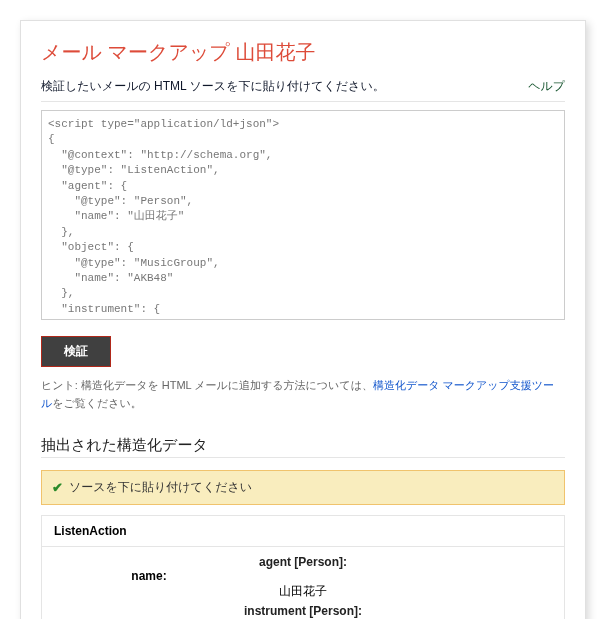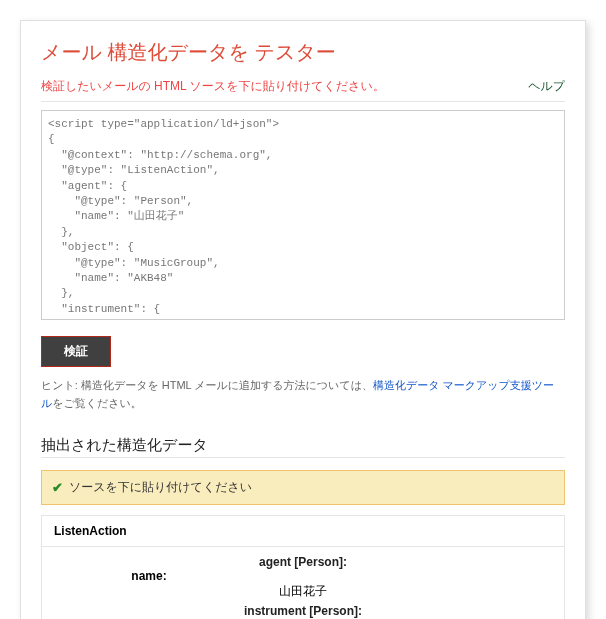--- a/index.html
+++ b/index.html
@@ -24,21 +24,21 @@
     .subhead-row {
       display: flex;
       justify-content: space-between;
       align-items: baseline;
       border-bottom: 1px solid #e5e5e5;
       padding-bottom: 6px;
       margin-bottom: 8px;
     }
     .subhead {
       font-size: 12px;
-      color: #ef4444;
+      color: #0f172a;
     }
     .help-link {
       font-size: 12px;
       color: #14532d;
       text-decoration: none;
     }
     textarea {
       width: 100%;
       height: 210px;
       font-family: "Courier New", monospace;
@@ -118,21 +118,21 @@
       padding-left: 20px;
       font-weight: bold;
     }
     .prop-val { color: #000000; }
   </style>
 </head>
 <body>
 
 <div class="container">
 
-  <h1>メール 構造化データを テスター</h1>
+  <h1>メール マークアップ 山田花子</h1>
 
   <div class="subhead-row">
     <div class="subhead">検証したいメールの HTML ソースを下に貼り付けてください。</div>
     <a href="#" class="help-link">ヘルプ</a>
   </div>
 
   <textarea style="">&lt;script type="application/ld+json"&gt;
 {
   "@context": "http://schema.org",
   "@type": "ListenAction",

